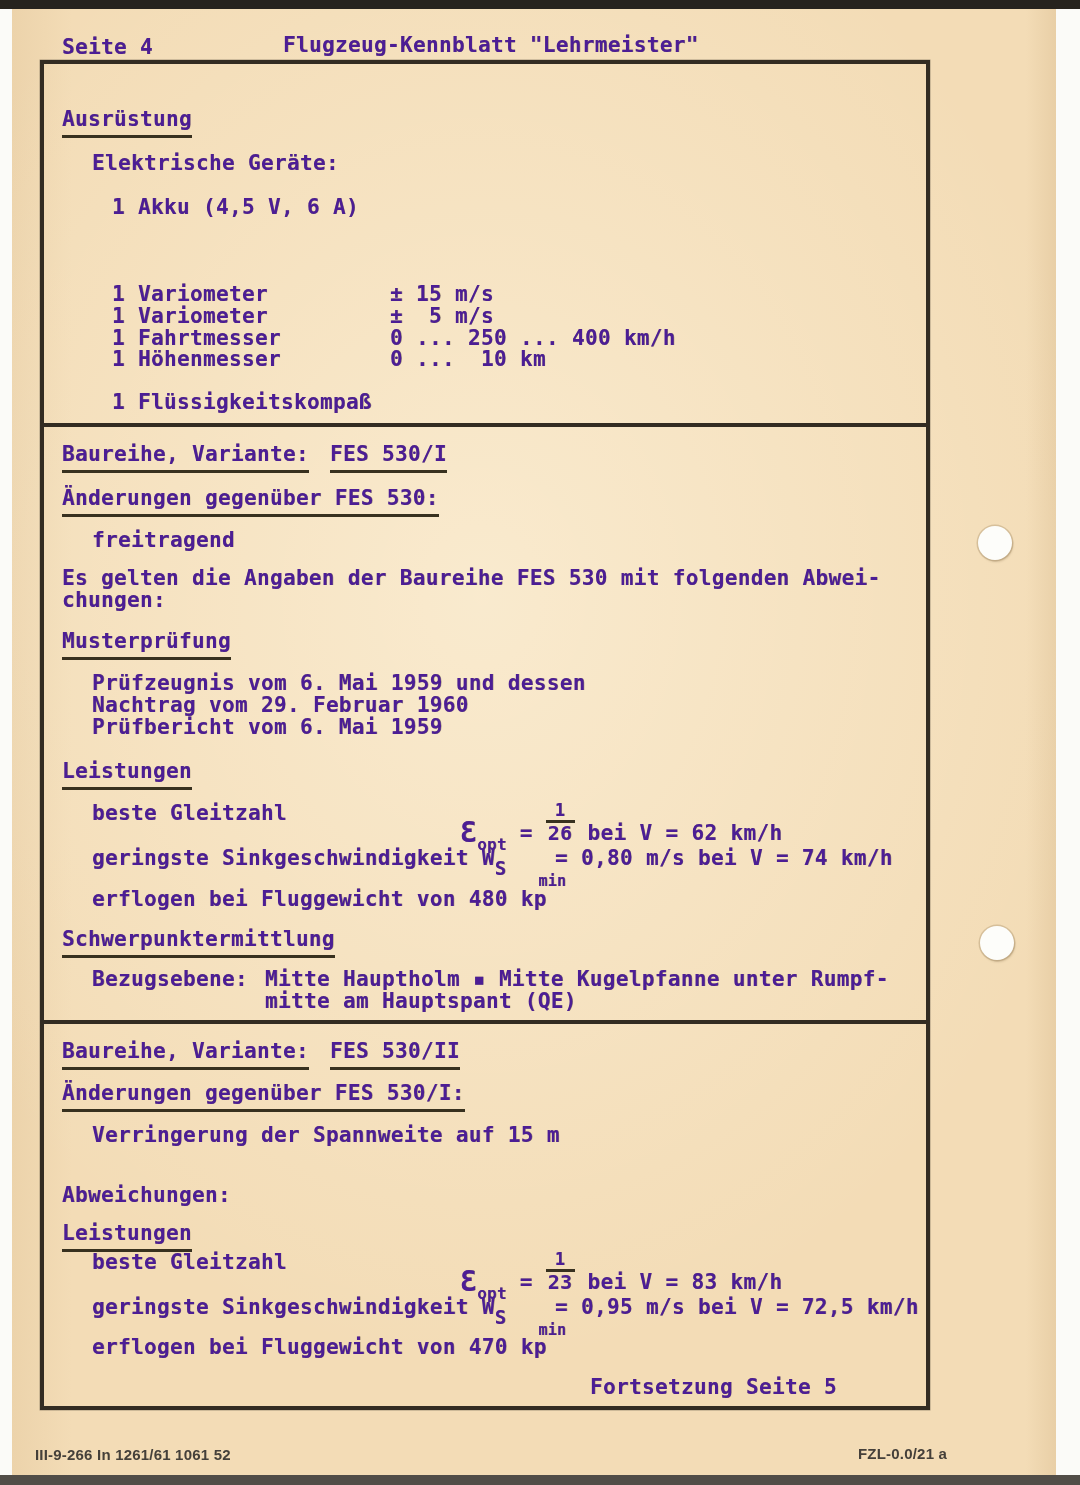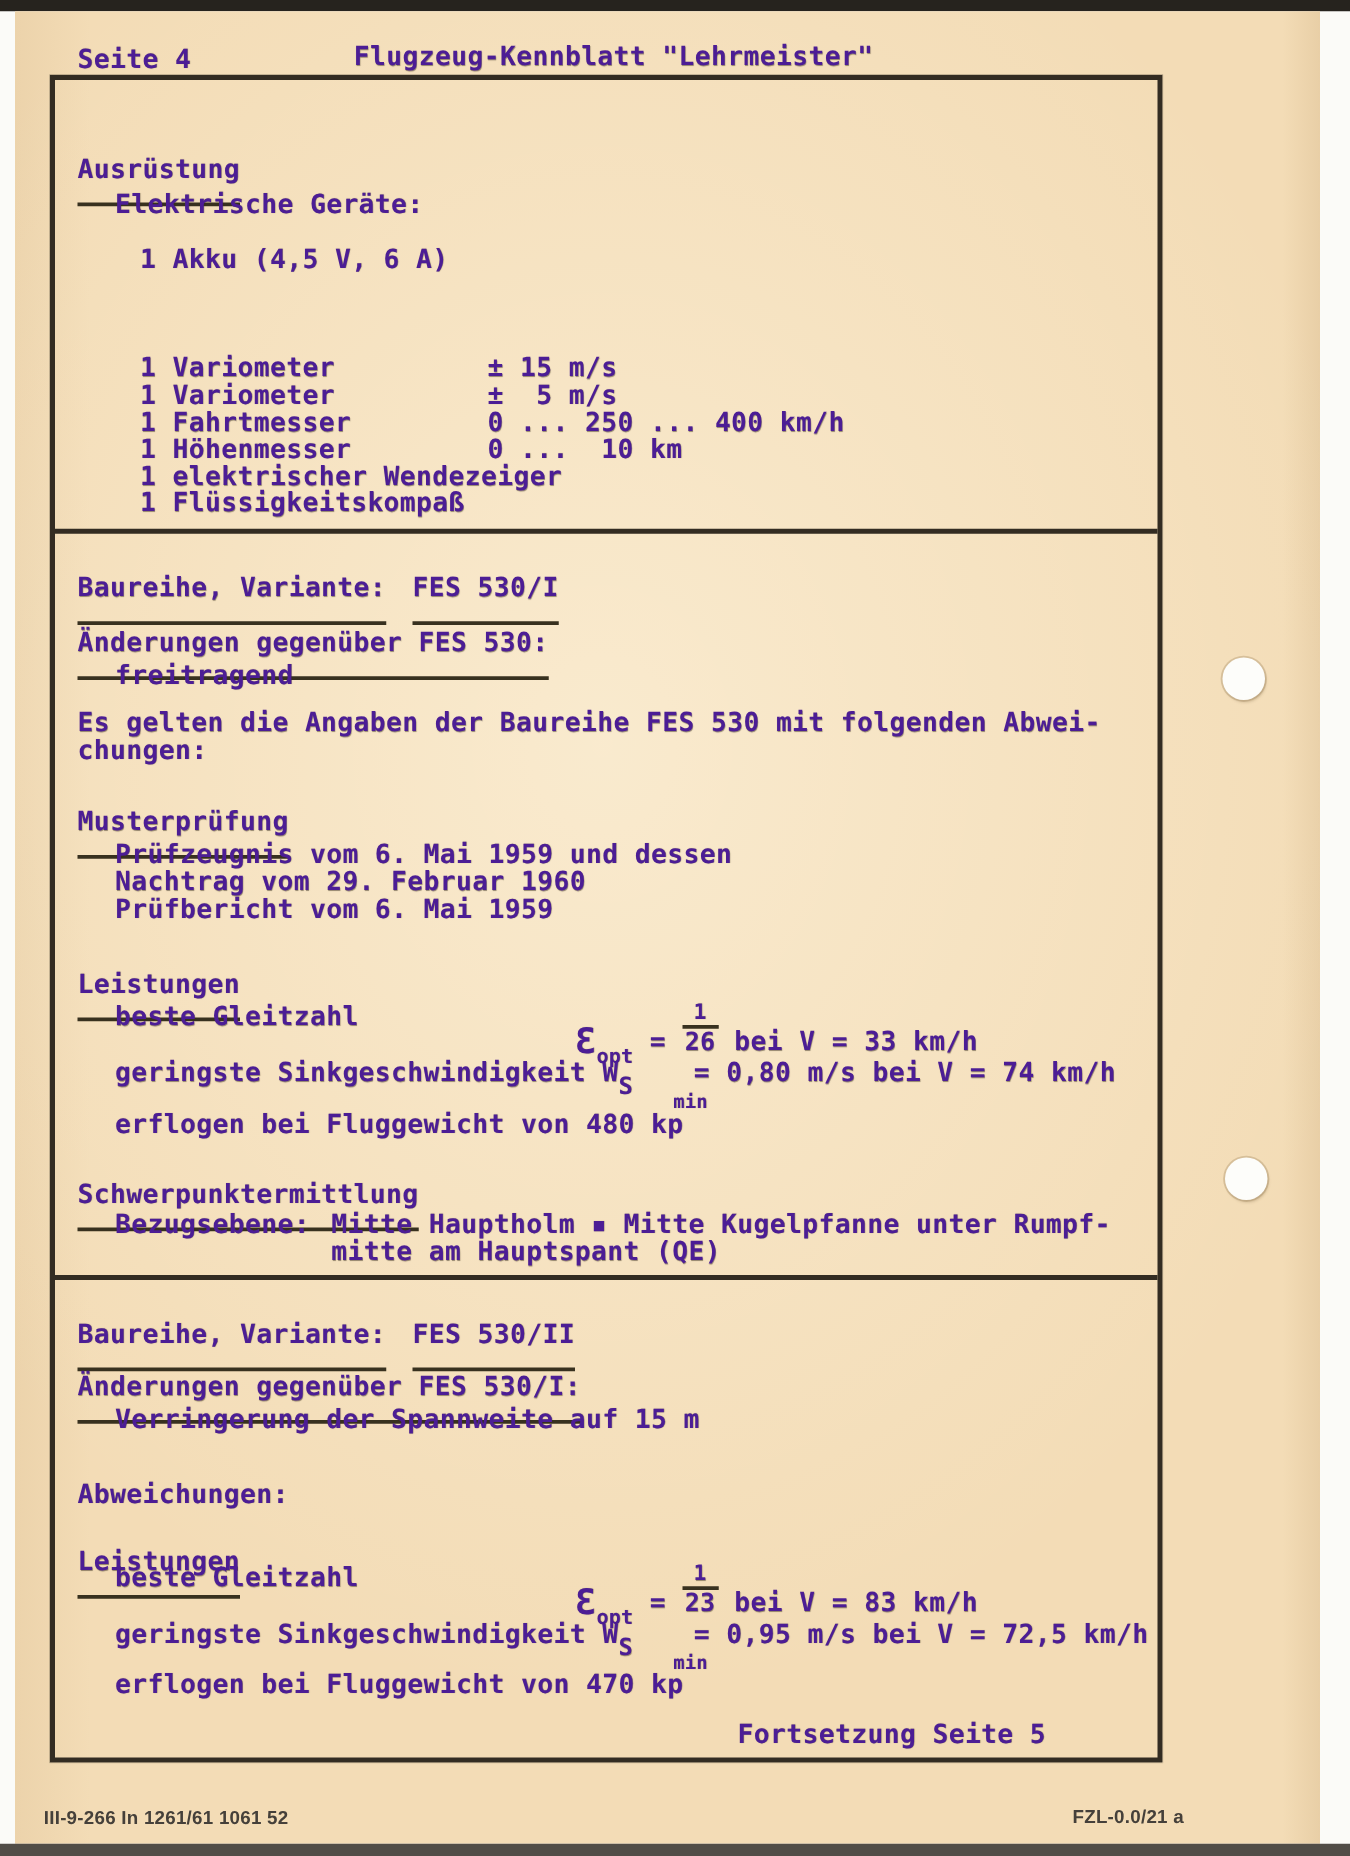--- a/index.html
+++ b/index.html
@@ -33,21 +33,21 @@
     box-shadow: 0 0 0 1.5px rgba(160,135,95,0.35), 1px 2px 2px rgba(140,115,80,0.3);
   }
   .hole-1 { left:978px; top:526px; }
   .hole-2 { left:980px; top:926px; }
   .t {
     position:absolute;
     font:700 21px/23px "DejaVu Sans Mono", monospace;
     color:#4c1d95; letter-spacing:0.35px; white-space:pre;
     text-shadow:0.4px 0.4px 0.6px rgba(56,46,30,0.5);
   }
-  .h { border-bottom:3px solid #38311f; padding-bottom:15px;margin-top:16px; }
+  .h { border-bottom:3px solid #38311f; padding-bottom:4px; }
   .eps { font-size:28px; vertical-align:-2px; }
   .eps-sub { font-size:16px; vertical-align:-10px; letter-spacing:0.2px; }
   .frac { display:inline-block; text-align:center; vertical-align:baseline; line-height:1; }
   .frac .num { display:block; font-size:17px; padding:0 3px 1px 3px; }
   .frac .den { display:block; font-size:20px; border-top:3px solid #38311f; padding:0 2px; }
   .ws-s { font-size:19px; vertical-align:-10px; }
   .ws-min { font-size:15px; vertical-align:-21px; letter-spacing:0.2px;padding-left:32px; }
   .foot {
     position:absolute;
     font:700 15px/16px "Liberation Sans", sans-serif;
@@ -75,38 +75,37 @@
   <span class="t" style="left:112px; top:196px">1 Akku (4,5 V, 6 A)</span>
 
   <span class="t" style="left:112px; top:283px">1 Variometer</span>
   <span class="t" style="left:390px; top:283px">± 15 m/s</span>
   <span class="t" style="left:112px; top:305px">1 Variometer</span>
   <span class="t" style="left:390px; top:305px">±  5 m/s</span>
   <span class="t" style="left:112px; top:327px">1 Fahrtmesser</span>
   <span class="t" style="left:390px; top:327px">0 ... 250 ... 400 km/h</span>
   <span class="t" style="left:112px; top:348px">1 Höhenmesser</span>
   <span class="t" style="left:390px; top:348px">0 ...  10 km</span>
-  <span class="t" style="left:112px; top:370px">1 elektrischer Wendezeiger</span>
   <span class="t" style="left:112px; top:391px">1 Flüssigkeitskompaß</span>
 
   <span class="t h" style="left:62px; top:443px">Baureihe, Variante:</span>
   <span class="t h" style="left:330px; top:443px">FES 530/I</span>
   <span class="t h" style="left:62px; top:487px">Änderungen gegenüber FES 530:</span>
   <span class="t" style="left:92px; top:529px">freitragend</span>
   <span class="t" style="left:62px; top:567px">Es gelten die Angaben der Baureihe FES 530 mit folgenden Abwei-</span>
   <span class="t" style="left:62px; top:589px">chungen:</span>
 
   <span class="t h" style="left:62px; top:630px">Musterprüfung</span>
   <span class="t" style="left:92px; top:672px">Prüfzeugnis vom 6. Mai 1959 und dessen</span>
   <span class="t" style="left:92px; top:694px">Nachtrag vom 29. Februar 1960</span>
   <span class="t" style="left:92px; top:716px">Prüfbericht vom 6. Mai 1959</span>
 
   <span class="t h" style="left:62px; top:760px">Leistungen</span>
   <span class="t" style="left:92px; top:802px">beste Gleitzahl</span>
-  <span class="t" style="left:460px; top:802px"><span class="eps">Ɛ</span><span class="eps-sub">opt</span><span> = </span><span class="frac"><span class="num">1</span><span class="den">26</span></span><span> bei V = 33 km/h</span></span>
+  <span class="t" style="left:460px; top:802px"><span class="eps">Ɛ</span><span class="eps-sub">opt</span><span> = </span><span class="frac"><span class="num">1</span><span class="den">26</span></span><span> bei V = 62 km/h</span></span>
   <span class="t" style="left:92px; top:847px"><span>geringste Sinkgeschwindigkeit W</span><span class="ws-s">S</span><span class="ws-min">min</span></span>
   <span class="t" style="left:555px; top:847px">= 0,80 m/s bei V = 74 km/h</span>
   <span class="t" style="left:92px; top:888px">erflogen bei Fluggewicht von 480 kp</span>
 
   <span class="t h" style="left:62px; top:928px">Schwerpunktermittlung</span>
   <span class="t" style="left:92px; top:968px">Bezugsebene:</span>
   <span class="t" style="left:265px; top:990px">mitte am Hauptspant (QE)</span>
   <span class="t" style="left:265px; top:968px">Mitte Hauptholm ▪ Mitte Kugelpfanne unter Rumpf-</span>
 
   <span class="t h" style="left:62px; top:1040px">Baureihe, Variante:</span>

